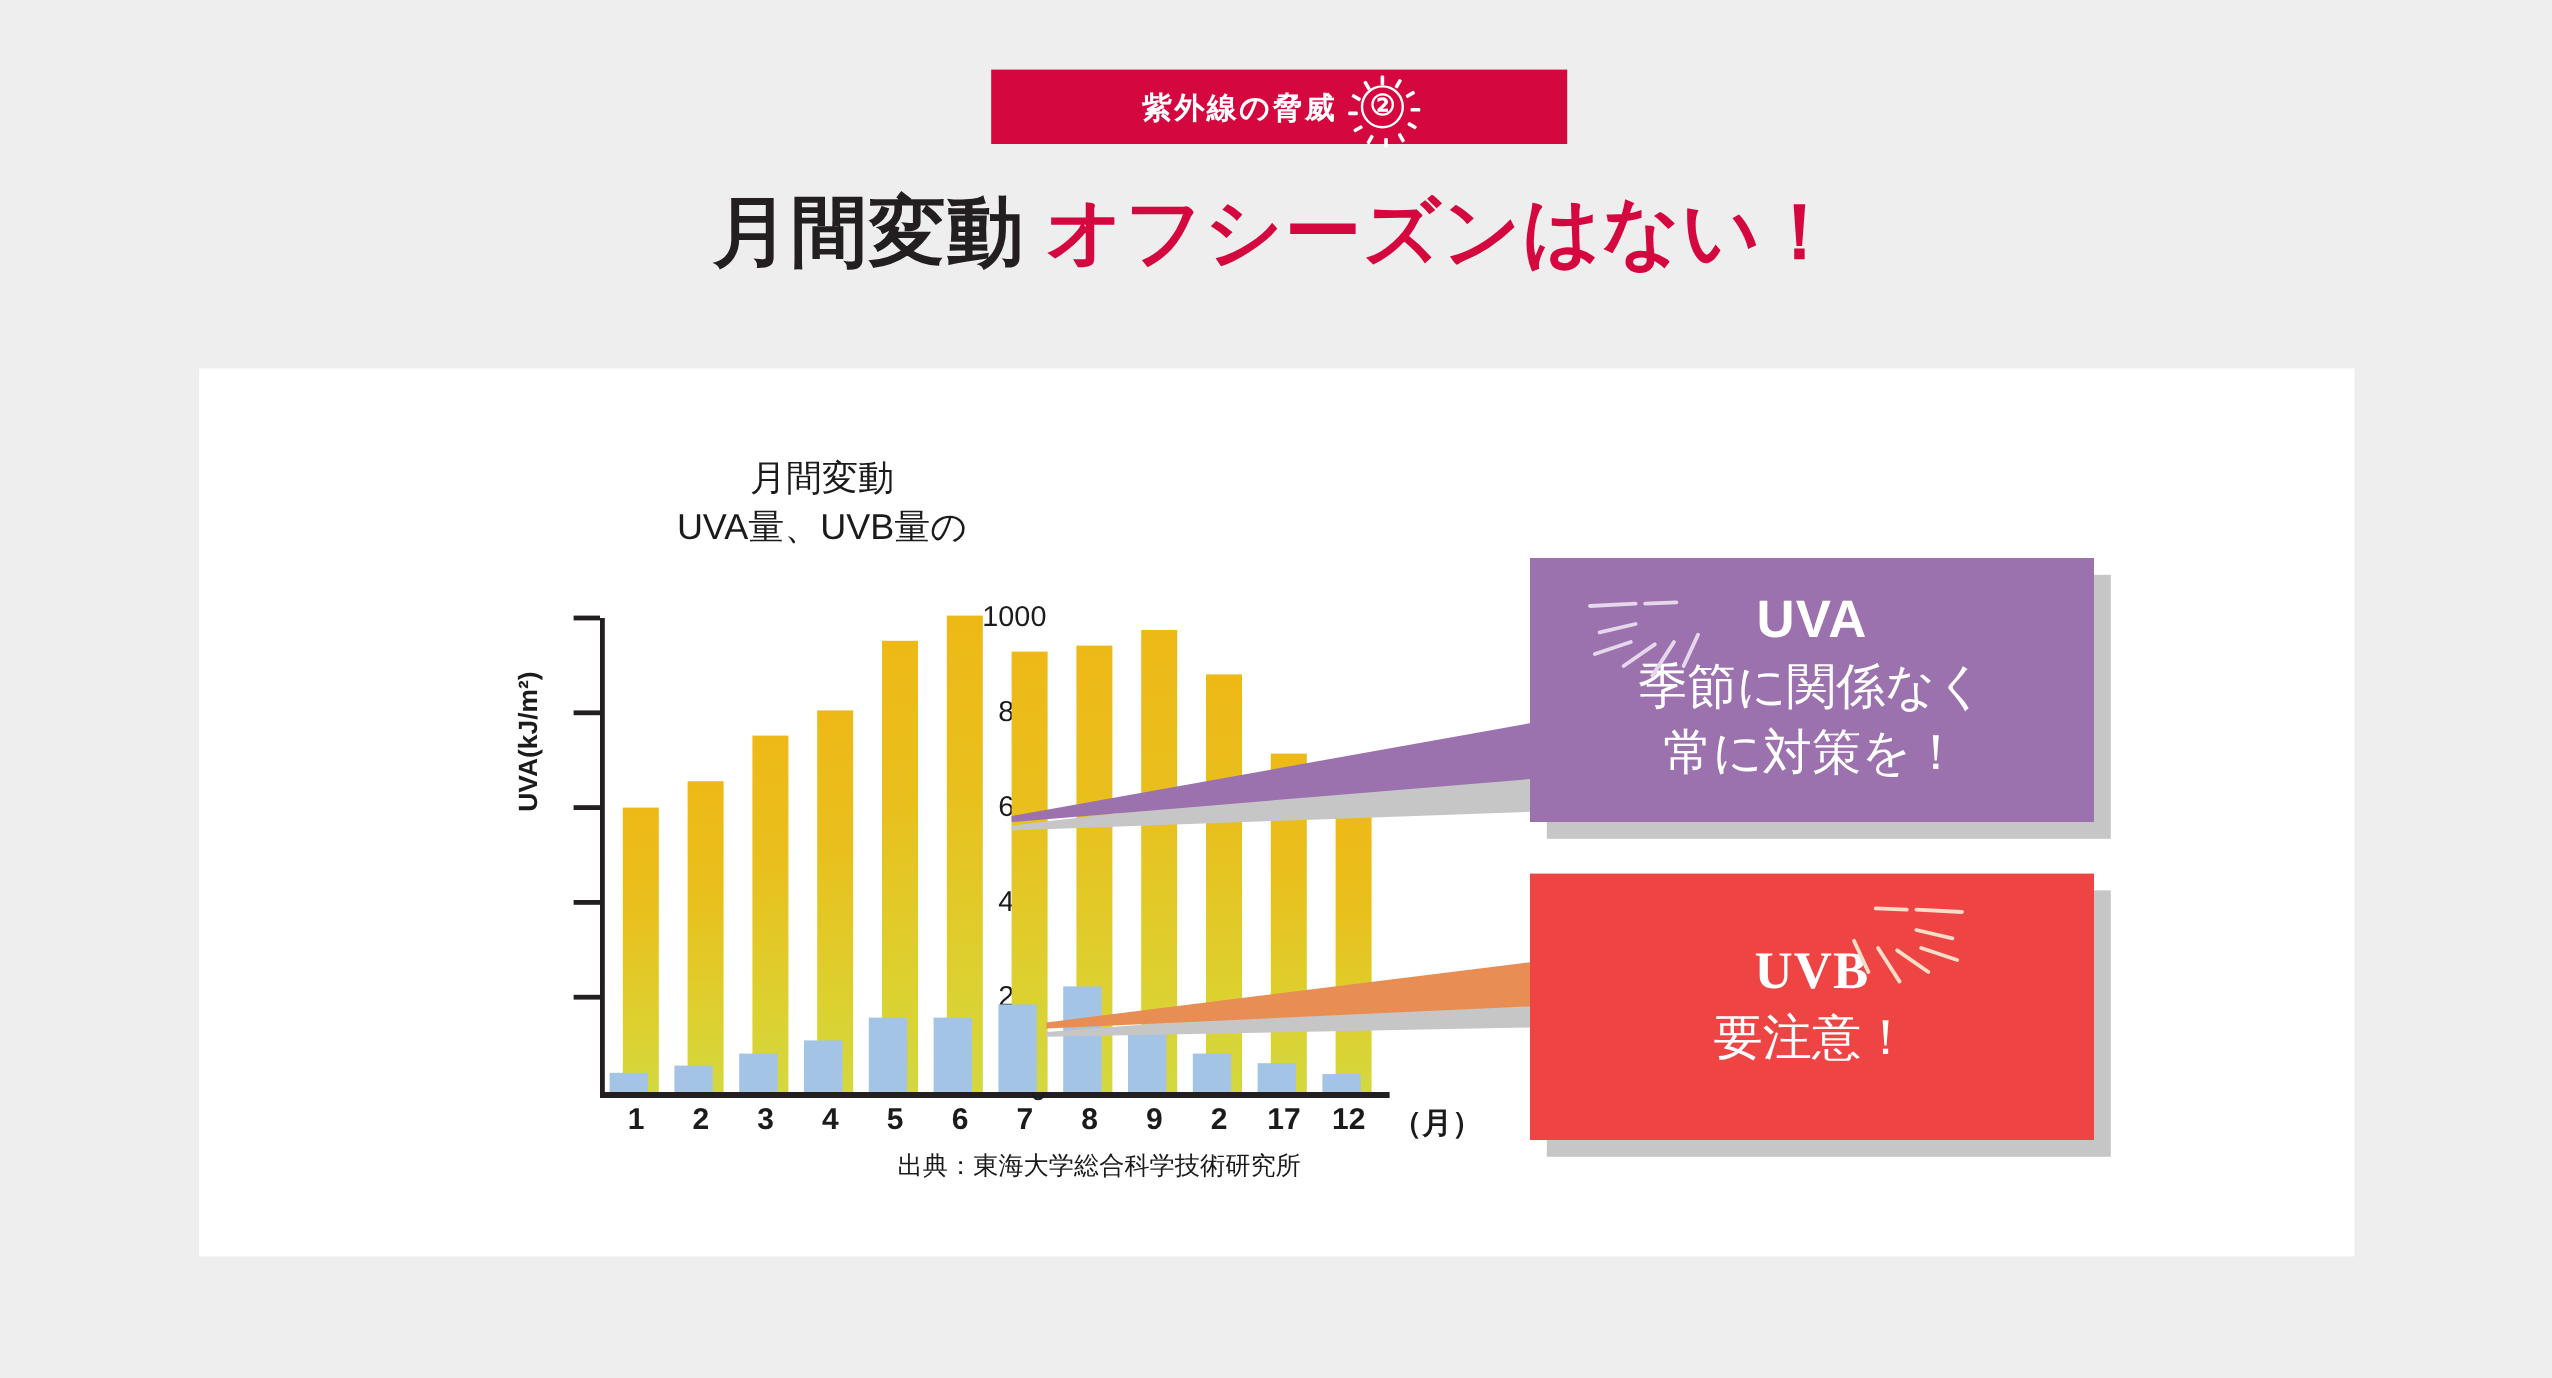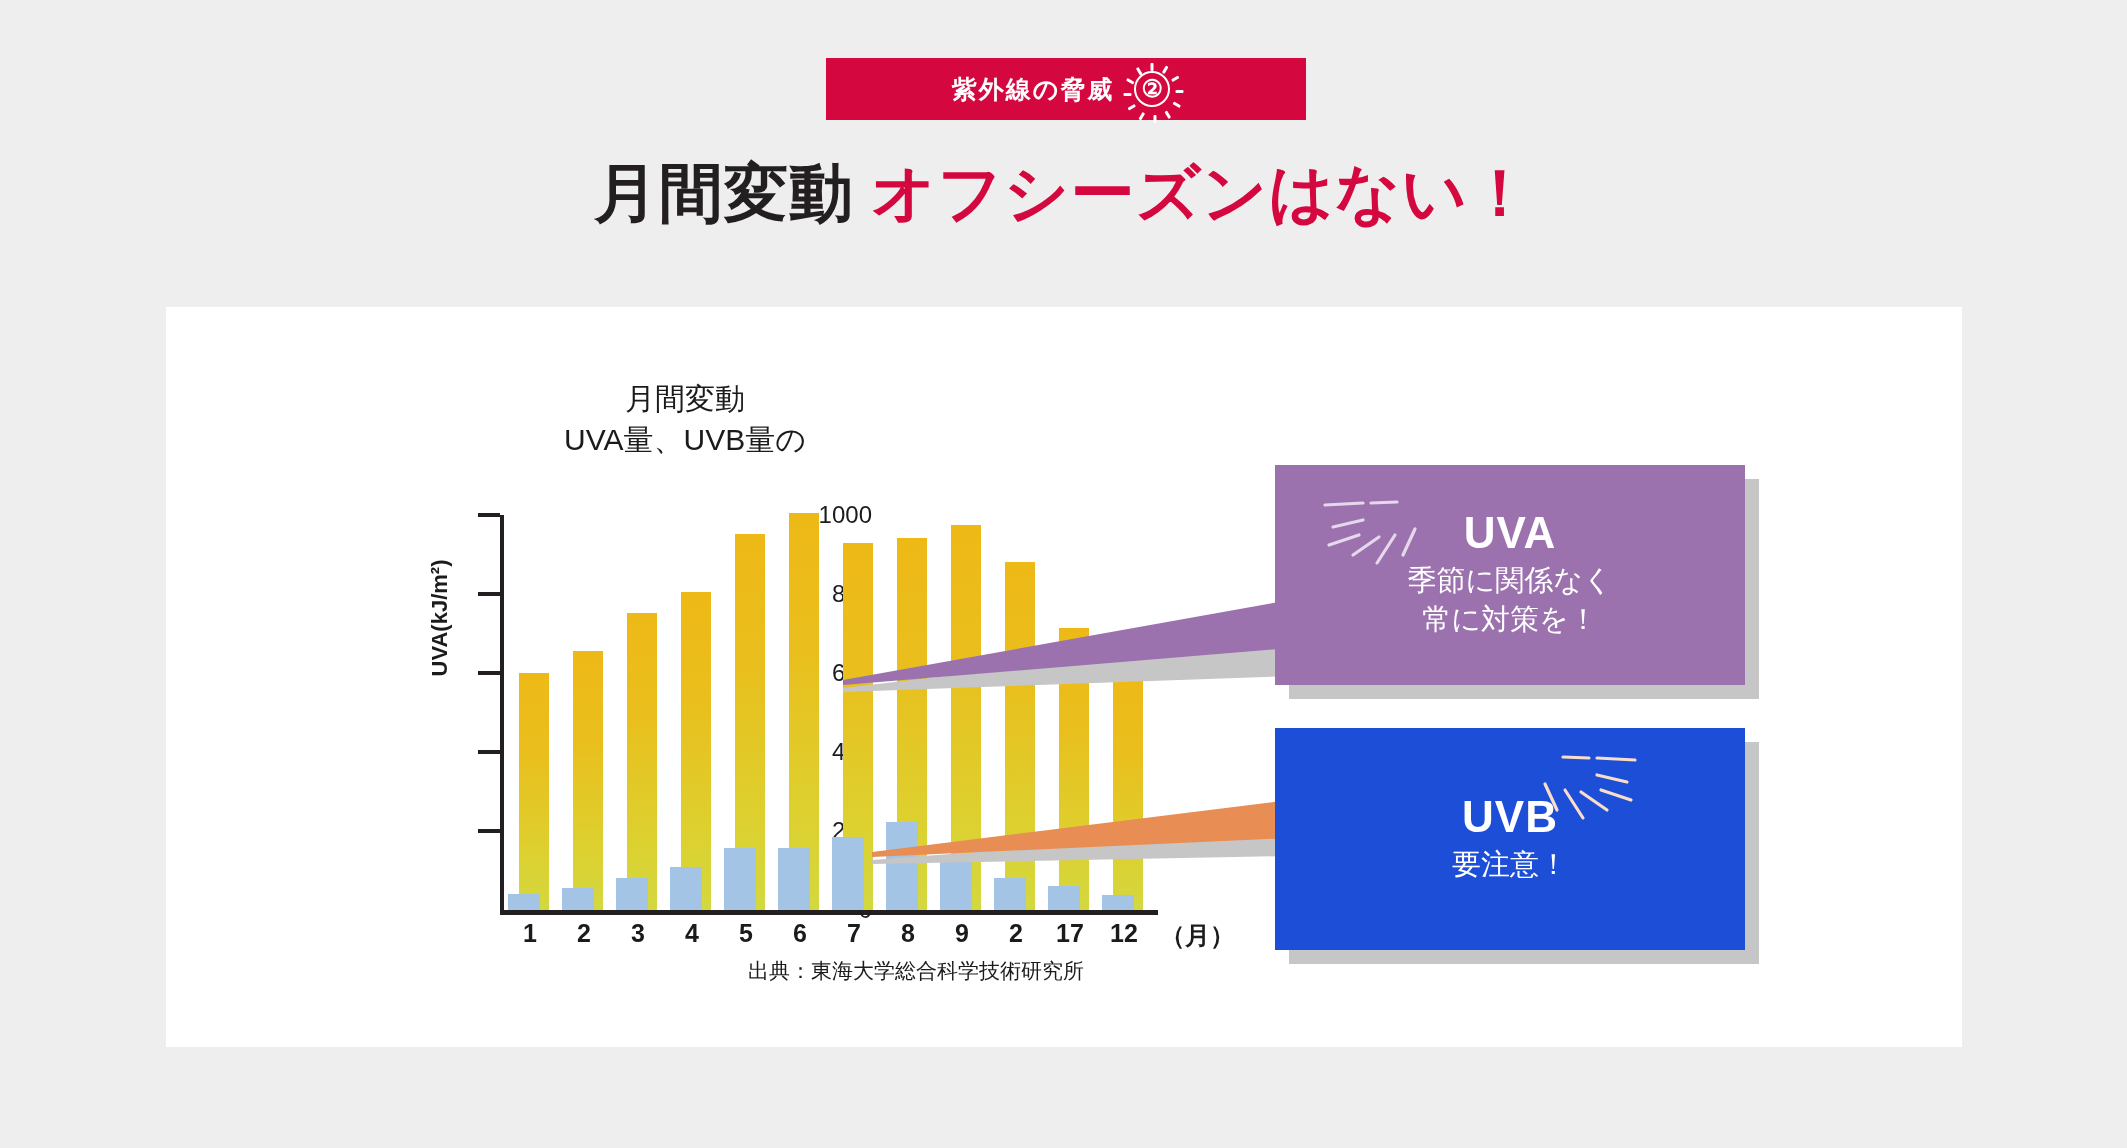--- a/index.html
+++ b/index.html
@@ -120,27 +120,27 @@
   }
   .callout .shadow {
     position:absolute; left:14px; top:14px; width:100%; height:100%;
     background:#c6c6c6;
   }
   .callout .body {
     position:absolute; left:0; top:0; width:100%; height:100%;
     display:flex; flex-direction:column; align-items:center; justify-content:center;
   }
   #callout-uva .body { background:#9b71ae; }
-  #callout-uvb .body { background:#1d4ed8; }
+  #callout-uvb .body { background:#ef4444;font-family:Liberation Serif, serif; }
   .callout .label {
     font-size:44px; font-weight:700; letter-spacing:1px; line-height:1;
     margin-bottom:6px;
   }
   .callout .desc {
-    font-size:29px; line-height:1.34; white-space:nowrap;
+    font-size:41px; line-height:1.34; white-space:nowrap;
   }
   .ray-deco { position:absolute; }
   #uva-rays { left:44px; top:28px; }
   #uvb-rays { left:236px; top:20px; }
 </style>
 </head>
 <body>
 
 <div id="banner">
   <span id="banner-text">紫外線の脅威</span>

